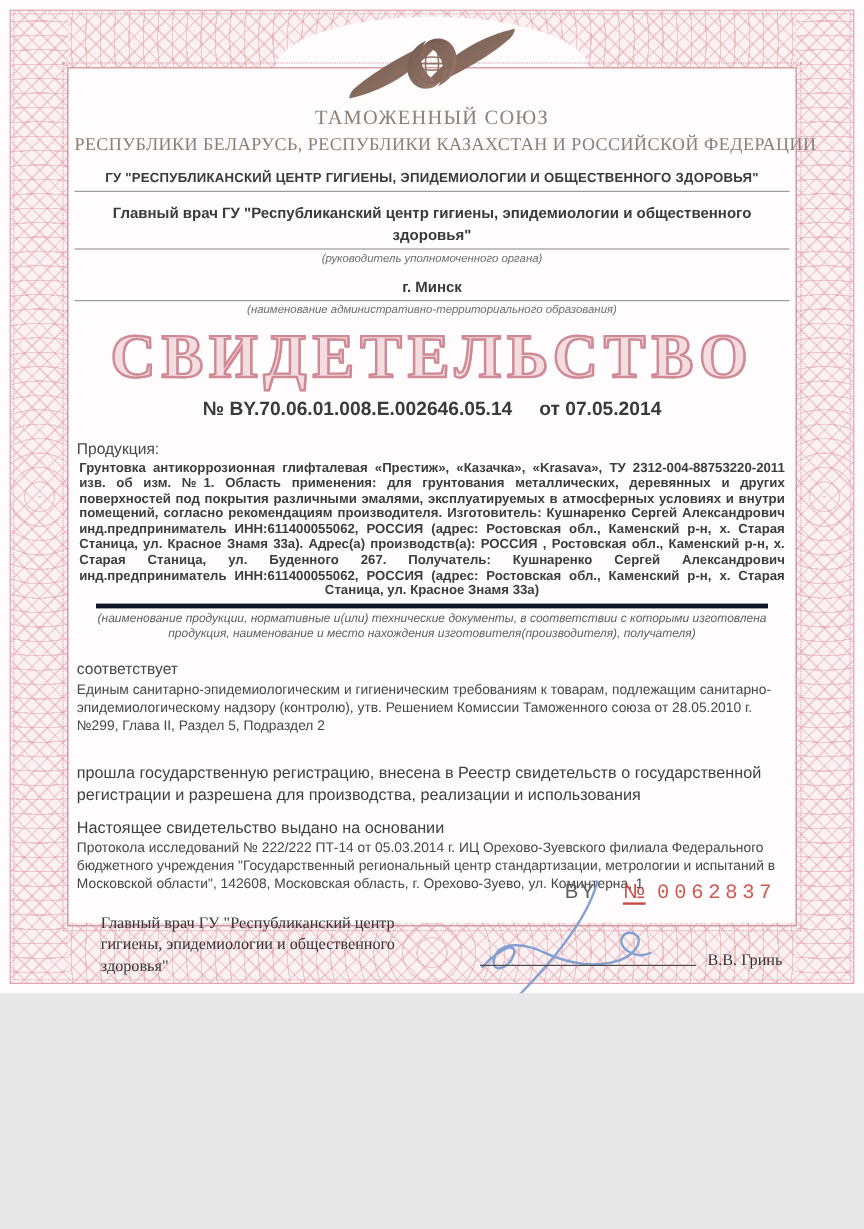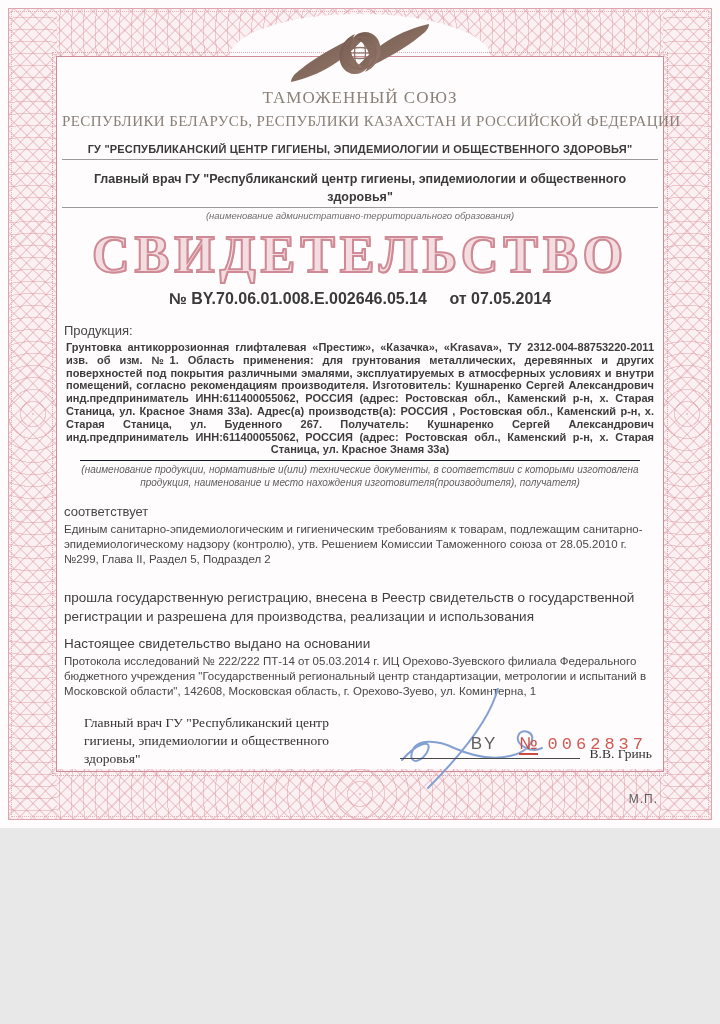--- a/index.html
+++ b/index.html
@@ -62,21 +62,21 @@
   .sub-title { margin-top:4px; text-align:center; font-size:26px; color:#6f6f6f; }
   .num-line { margin-top:9px; text-align:center; font-size:16px; font-weight:bold; color:#3a3a3a; }
   .num-line .date { margin-left:18px; }
 
   .sec-label { margin-top:15px; font-size:13px; color:#474747; padding-left:2px; }
   .para-bold {
     margin-top:3px; font-size:11px; font-weight:bold; color:#3d3d3d;
     line-height:12.8px; text-align:justify; text-align-last:center; padding:0 4px;
   }
   .rule-cap {
-    margin:4px auto 0; width:94%; border-top:1px solid #0f172a; padding-top:3px;
+    margin:4px auto 0; width:94%; border-top:4px solid #0f172a; padding-top:3px;
     font-style:italic; font-size:10px; color:#5f5f5f; text-align:center; line-height:12.5px;
   }
   .para {
     margin-top:3px; font-size:11.5px; color:#474747; line-height:15px; padding-left:2px;
   }
   .para-big { margin-top:21px; font-size:13.5px; color:#3f3f3f; line-height:19px; padding-left:2px; }
   .basis-label { margin-top:10px; font-size:13.5px; color:#3f3f3f; padding-left:2px; }
   .validity { margin-top:31px; font-size:13.5px; color:#3f3f3f; line-height:17.5px; padding-left:2px; width:92%; }
 
   .sig-row { margin-top:15px; display:flex; }
@@ -157,21 +157,25 @@
     <div class="h-union">ТАМОЖЕННЫЙ СОЮЗ</div>
     <div class="h-states">РЕСПУБЛИКИ БЕЛАРУСЬ, РЕСПУБЛИКИ КАЗАХСТАН И РОССИЙСКОЙ ФЕДЕРАЦИИ</div>
 
     <div class="field">
       <span class="field-org">ГУ "РЕСПУБЛИКАНСКИЙ ЦЕНТР ГИГИЕНЫ, ЭПИДЕМИОЛОГИИ И ОБЩЕСТВЕННОГО ЗДОРОВЬЯ"</span>
     </div>
 
     <div class="field">
       <span class="field-head">Главный врач ГУ "Республиканский центр гигиены, эпидемиологии и общественного здоровья"</span>
     </div>
-
+    <div class="cap">(руководитель уполномоченного органа)</div>
+
+    <div class="field">
+      <span class="field-city">г. Минск</span>
+    </div>
     <div class="cap">(наименование административно-территориального образования)</div>
 
     <div class="big-title">СВИДЕТЕЛЬСТВО</div>
     <div class="num-line">
       <span class="num">№ BY.70.06.01.008.Е.002646.05.14</span>
       <span class="date">от 07.05.2014</span>
     </div>
 
     <div class="sec-label">Продукция:</div>
     <div class="para-bold">Грунтовка антикоррозионная глифталевая «Престиж», «Казачка», «Krasava», ТУ 2312-004-88753220-2011 изв. об изм. №1. Область применения: для грунтования металлических, деревянных и других поверхностей под покрытия различными эмалями, эксплуатируемых в атмосферных условиях и внутри помещений, согласно рекомендациям производителя. Изготовитель: Кушнаренко Сергей Александрович инд.предприниматель ИНН:611400055062, РОССИЯ (адрес: Ростовская обл., Каменский р-н, х. Старая Станица, ул. Красное Знамя 33а). Адрес(а) производств(а): РОССИЯ , Ростовская обл., Каменский р-н, х. Старая Станица, ул. Буденного 267. Получатель: Кушнаренко Сергей Александрович инд.предприниматель ИНН:611400055062, РОССИЯ (адрес: Ростовская обл., Каменский р-н, х. Старая Станица, ул. Красное Знамя 33а)</div>

